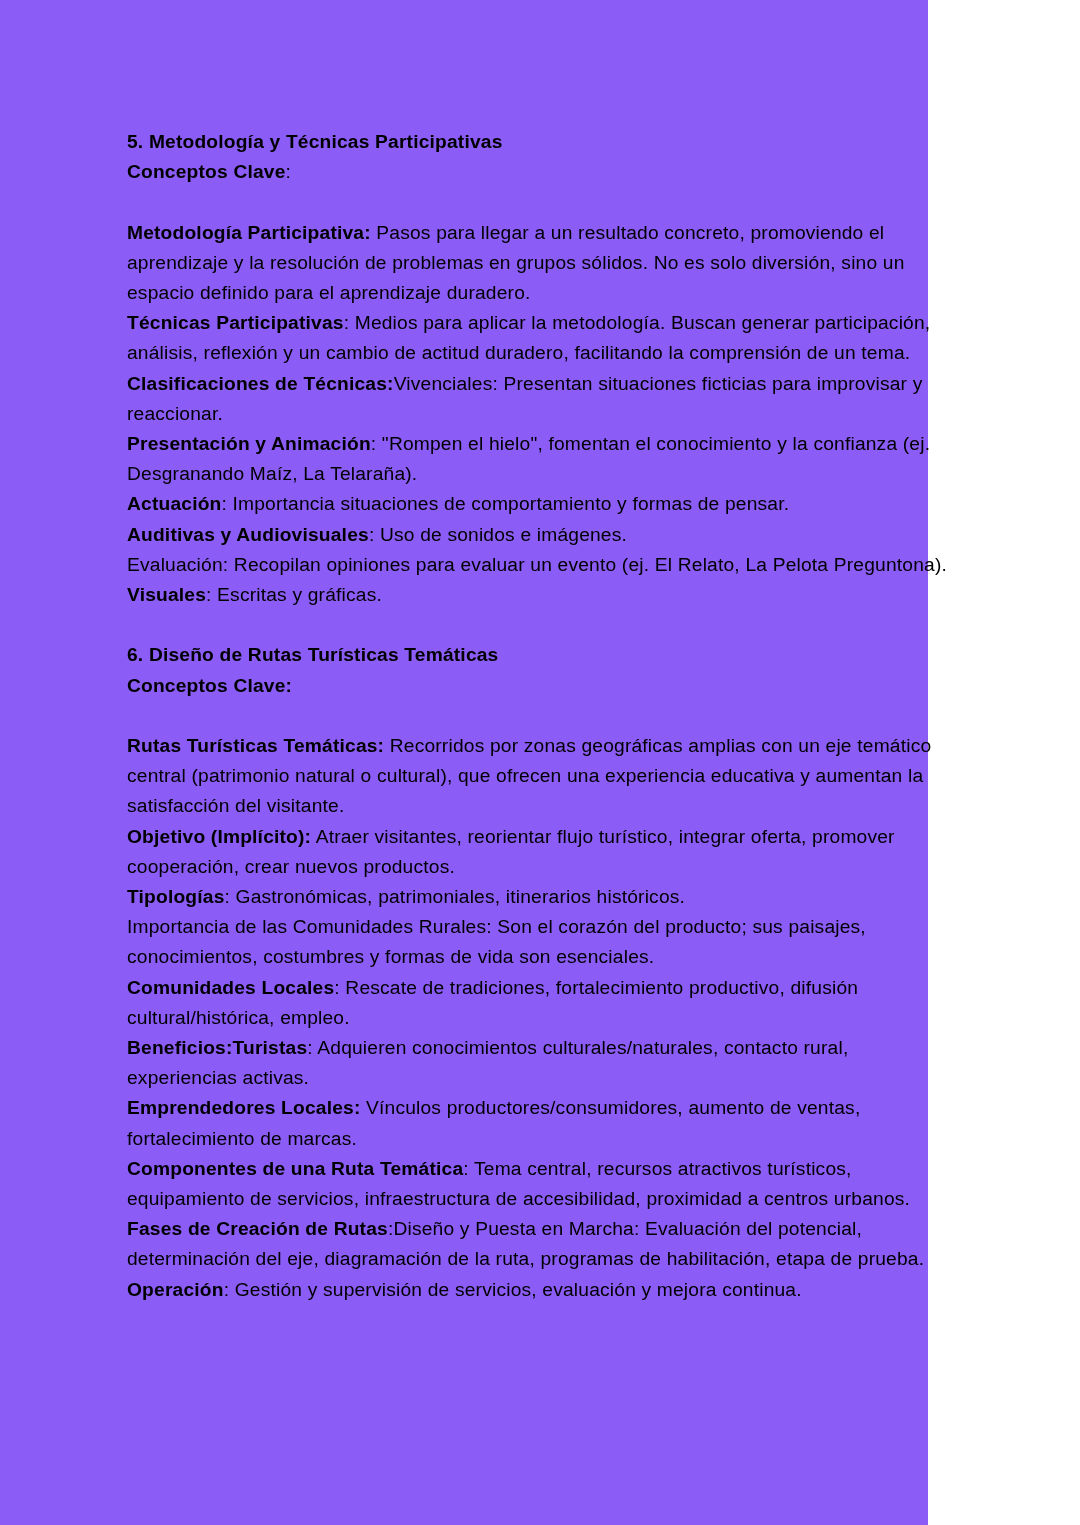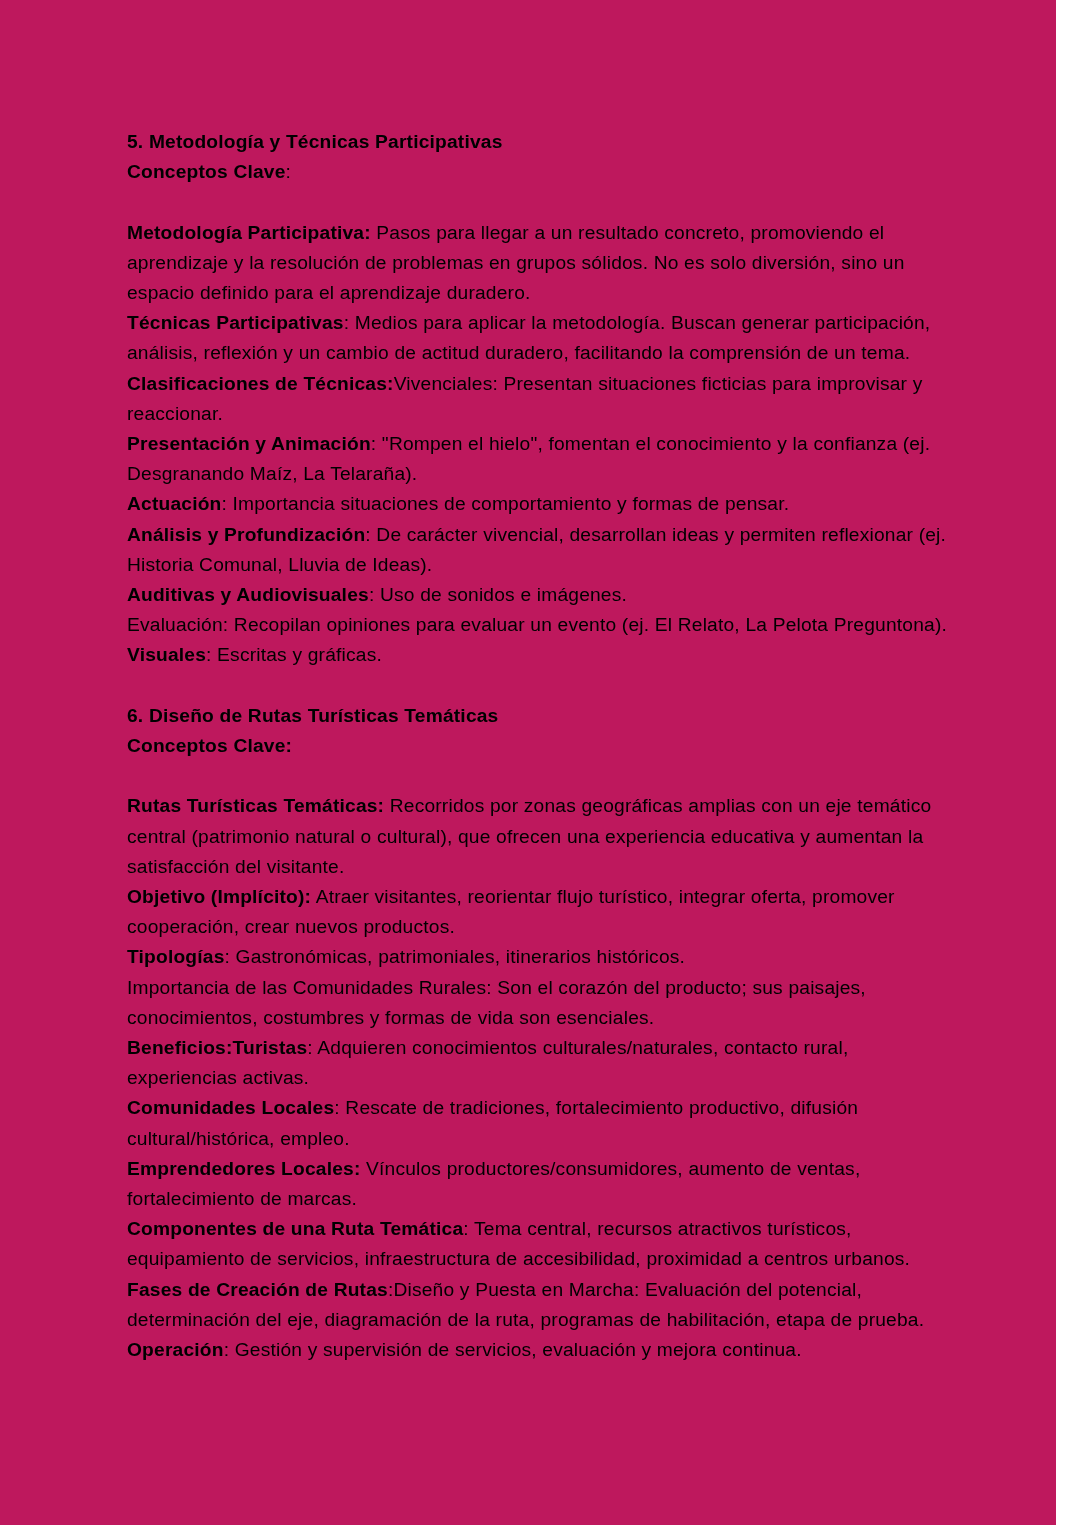--- a/index.html
+++ b/index.html
@@ -9,23 +9,23 @@
   }
   body {
     width: 1080px;
     height: 1525px;
     font-family: "Liberation Sans", sans-serif;
     color: #000000;
     -webkit-font-smoothing: antialiased;
   }
   .page {
     position: relative;
-    width: 1056px;
+    width: 928px;
     height: 1525px;
-    background: #be185d;
+    background: #8b5cf6;
     box-sizing: border-box;
     padding: 127px 124px 0 127px;
   }
   .doc-body {
     width: 830px;
     font-size: 19.2px;
     line-height: 30.2px;
     text-align: left;
     letter-spacing: 0.01em;
   }
@@ -78,21 +78,20 @@
       <p class="para"><span class="lead">Metodología Participativa:</span><span class="rest"> Pasos para llegar a un resultado concreto, promoviendo el aprendizaje y la resolución de problemas en grupos sólidos. No es solo diversión, sino un espacio definido para el aprendizaje duradero.</span></p>
 
       <p class="para"><span class="lead">Técnicas Participativas</span><span class="rest">: Medios para aplicar la metodología. Buscan generar participación, análisis, reflexión y un cambio de actitud duradero, facilitando la comprensión de un tema.</span></p>
 
       <p class="para"><span class="lead">Clasificaciones de Técnicas:</span><span class="rest">Vivenciales: Presentan situaciones ficticias para improvisar y reaccionar.</span></p>
 
       <p class="para"><span class="lead">Presentación y Animación</span><span class="rest">: "Rompen el hielo", fomentan el conocimiento y la confianza (ej. Desgranando Maíz, La Telaraña).</span></p>
 
       <p class="para"><span class="lead">Actuación</span><span class="rest">: Importancia situaciones de comportamiento y formas de pensar.</span></p>
 
-      <p class="para"><span class="lead">Análisis y Profundización</span><span class="rest">: De carácter vivencial, desarrollan ideas y permiten reflexionar (ej. Historia Comunal, Lluvia de Ideas).</span></p>
 
       <p class="para"><span class="lead">Auditivas y Audiovisuales</span><span class="rest">: Uso de sonidos e imágenes.</span></p>
 
       <p class="para"><span class="lead"></span><span class="rest">Evaluación: Recopilan opiniones para evaluar un evento (ej. El Relato, La Pelota Preguntona).</span></p>
 
       <p class="para"><span class="lead">Visuales</span><span class="rest">: Escritas y gráficas.</span></p>
     </div>
 
     <span class="section-gap"></span>
 
@@ -105,23 +104,23 @@
 
       <p class="para"><span class="lead">Rutas Turísticas Temáticas:</span><span class="rest"> Recorridos por zonas geográficas amplias con un eje temático central (patrimonio natural o cultural), que ofrecen una experiencia educativa y aumentan la satisfacción del visitante.</span></p>
 
       <p class="para"><span class="lead">Objetivo (Implícito):</span><span class="rest"> Atraer visitantes, reorientar flujo turístico, integrar oferta, promover cooperación, crear nuevos productos.</span></p>
 
       <p class="para"><span class="lead">Tipologías</span><span class="rest">: Gastronómicas, patrimoniales, itinerarios históricos.</span></p>
 
       <p class="para"><span class="lead"></span><span class="rest">Importancia de las Comunidades Rurales: Son el corazón del producto; sus paisajes, conocimientos, costumbres y formas de vida son esenciales.</span></p>
 
 
+      <p class="para"><span class="lead">Comunidades Locales</span><span class="rest">: Rescate de tradiciones, fortalecimiento productivo, difusión cultural/histórica, empleo.</span></p>
+
       <p class="para"><span class="lead">Beneficios:Turistas</span><span class="rest">: Adquieren conocimientos culturales/naturales, contacto rural, experiencias activas.</span></p>
-
-      <p class="para"><span class="lead">Comunidades Locales</span><span class="rest">: Rescate de tradiciones, fortalecimiento productivo, difusión cultural/histórica, empleo.</span></p>
 
       <p class="para"><span class="lead">Emprendedores Locales:</span><span class="rest"> Vínculos productores/consumidores, aumento de ventas, fortalecimiento de marcas.</span></p>
 
       <p class="para"><span class="lead">Componentes de una Ruta Temática</span><span class="rest">: Tema central, recursos atractivos turísticos, equipamiento de servicios, infraestructura de accesibilidad, proximidad a centros urbanos.</span></p>
 
       <p class="para"><span class="lead">Fases de Creación de Rutas</span><span class="rest">:Diseño y Puesta en Marcha: Evaluación del potencial, determinación del eje, diagramación de la ruta, programas de habilitación, etapa de prueba.</span></p>
 
       <p class="para"><span class="lead">Operación</span><span class="rest">: Gestión y supervisión de servicios, evaluación y mejora continua.</span></p>
 
     </div>

